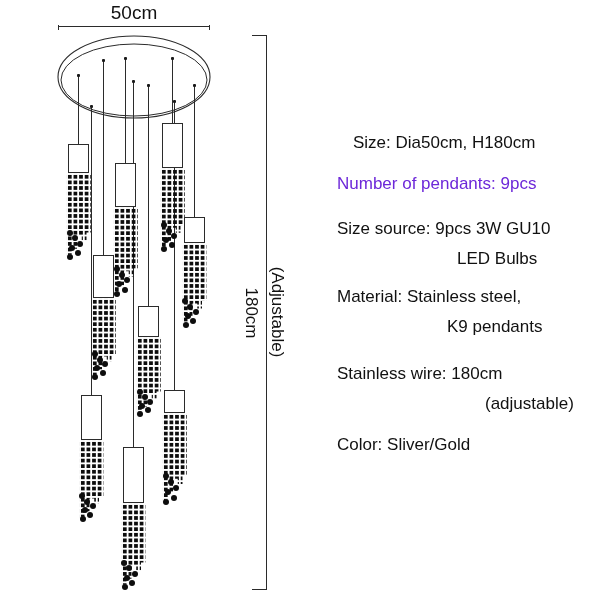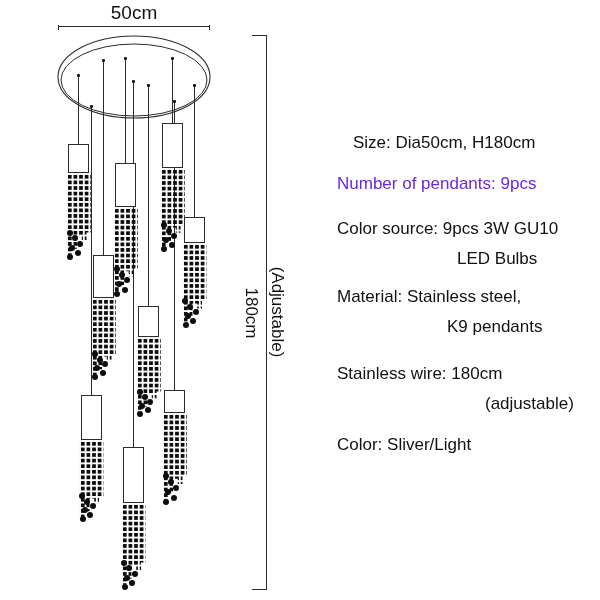--- a/index.html
+++ b/index.html
@@ -163,22 +163,22 @@
 
   <div class="v-dim-line"></div>
   <div class="v-dim-cap top"></div>
   <div class="v-dim-cap bottom"></div>
   <div class="v-label" id="height-label" style="color: rgb(17, 17, 17);">180cm</div>
   <div class="v-label" id="height-note" style="color: rgb(17, 17, 17);">(Adjustable)</div>
 
   <div id="spec-block">
       <div class="spec-line" style="left: 337px; top: 133px; color: rgb(17, 17, 17); margin-left: 16px;">Size: Dia50cm, H180cm</div>
       <div class="spec-line" style="left: 337px; top: 174px; color: #6d28d9;">Number of pendants: 9pcs</div>
-      <div class="spec-line" style="left: 337px; top: 219px; color: rgb(17, 17, 17);">Color source: 9pcs 3W GU10</div>
+      <div class="spec-line" style="left: 337px; top: 219px; color: rgb(17, 17, 17);">Size source: 9pcs 3W GU10</div>
       <div class="spec-line" style="left: 457px; top: 249px; color: rgb(17, 17, 17);">LED Bulbs</div>
       <div class="spec-line" style="left: 337px; top: 287px; color: rgb(17, 17, 17);">Material: Stainless steel,</div>
       <div class="spec-line" style="left: 447px; top: 317px; color: rgb(17, 17, 17);">K9 pendants</div>
       <div class="spec-line" style="left: 337px; top: 364px; color: rgb(17, 17, 17);">Stainless wire: 180cm</div>
       <div class="spec-line" style="left: 485px; top: 394px; color: rgb(17, 17, 17);">(adjustable)</div>
-      <div class="spec-line" style="left: 337px; top: 435px; color: rgb(17, 17, 17);">Color: Sliver/Light</div>
+      <div class="spec-line" style="left: 337px; top: 435px; color: rgb(17, 17, 17);">Color: Sliver/Gold</div>
     </div>
 
 </div>
 
 </body></html>

